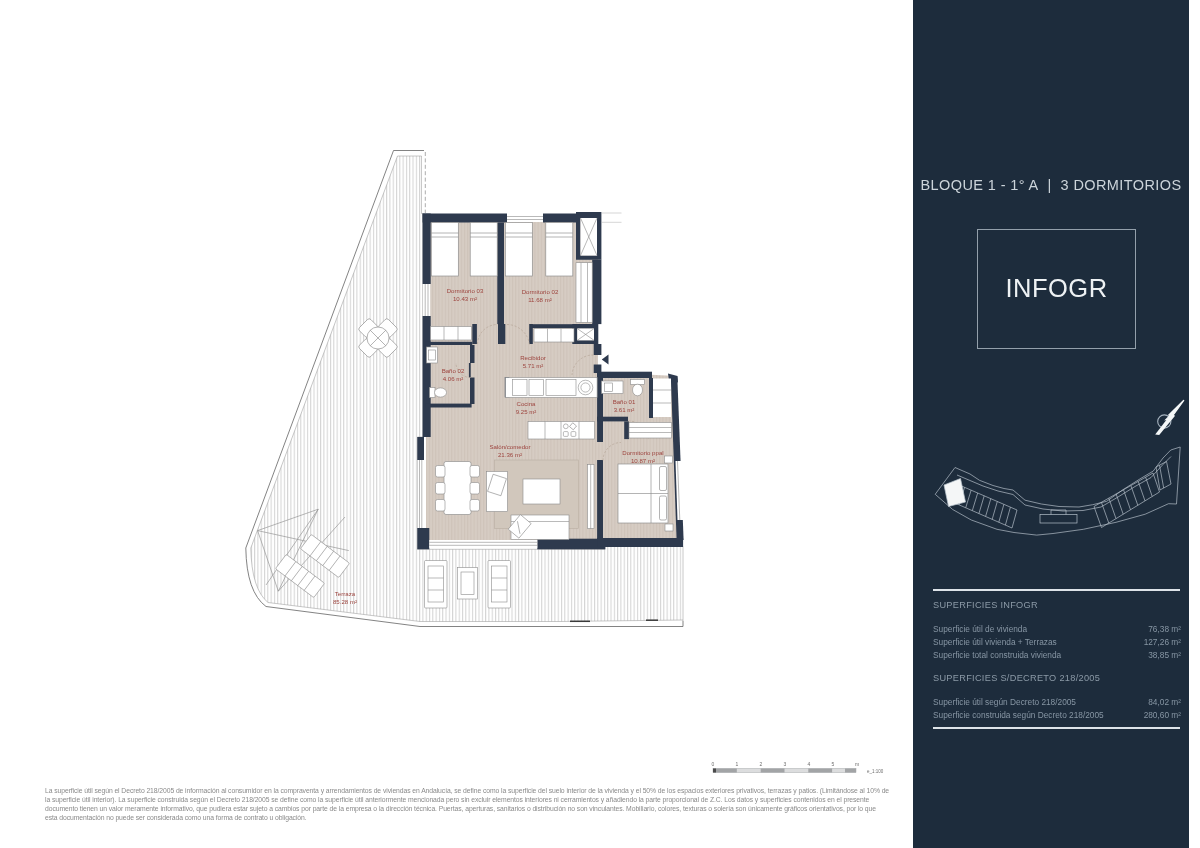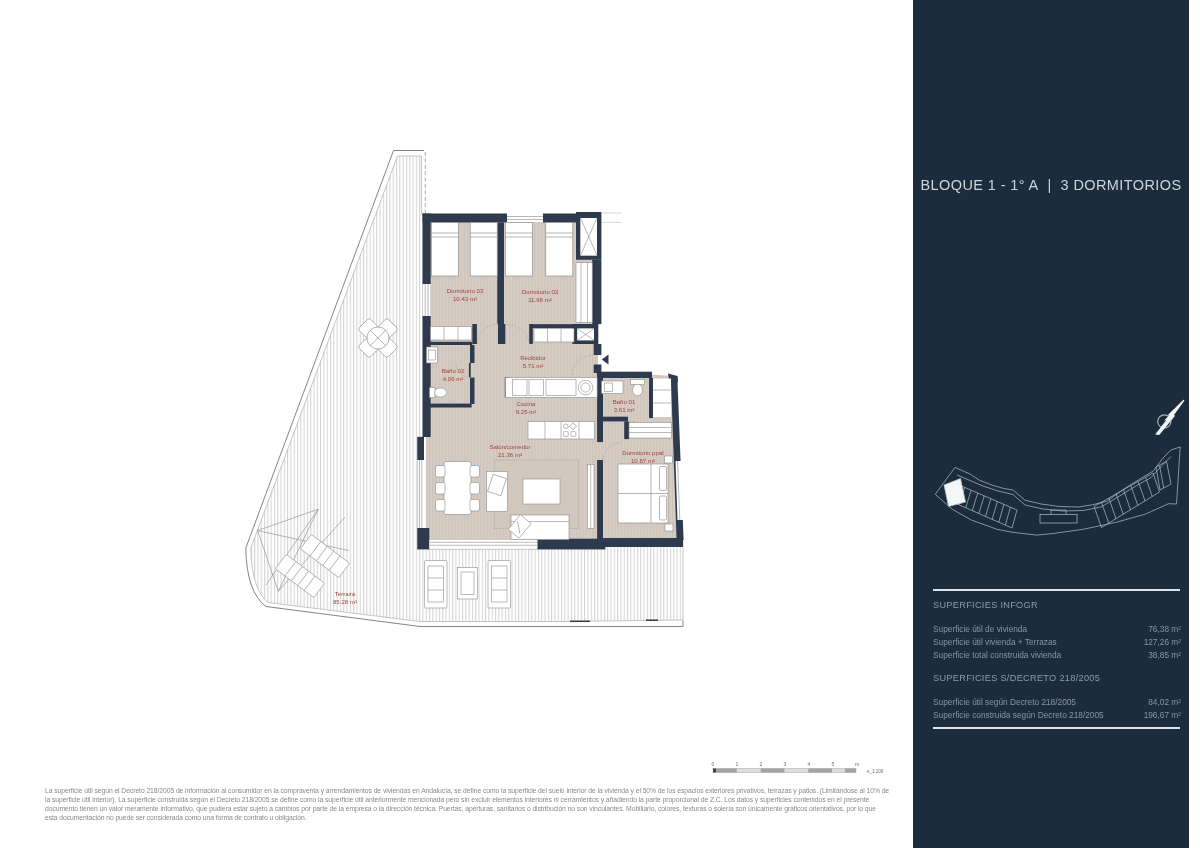--- a/index.html
+++ b/index.html
@@ -395,20 +395,23 @@
 
   <text x="345" y="596">Terraza</text>
       <text x="345" y="604">85.28 m²</text>
 </g>
 </svg>
 
 <div id="side">
 
   <div class="sbar-title">BLOQUE 1 - 1° A&nbsp; | &nbsp;3 DORMITORIOS</div>
 
+  <div id="logobox">
+      <span>INFOGR</span>
+    </div>
 
   <svg width="287" height="848" style="position:absolute;left:0;top:0" viewBox="0 0 287 848">
     <g>
     <circle cx="251.3" cy="421.5" r="6.6" fill="none" stroke="#a8b5c1" stroke-width="1.1"></circle>
     <polygon points="242.2,434.6 258.3,413.5 262.1,415.7 246.2,434.9" fill="#f4f7f8"></polygon>
     <polygon points="251.2,420.6 270.9,400.2 256.5,417.1 253.8,419.9" fill="#f4f7f8"></polygon>
     <polygon points="255.9,415.0 270.9,400.2 261.0,413.9 258.0,416.9" fill="#f4f7f8" stroke="#f4f7f8" stroke-width="1.4"></polygon>
     </g>
 
     <g fill="none" stroke="#b4bfc9" stroke-width="0.7">
@@ -447,21 +450,21 @@
 
   <div class="sechead" style="top:600px">SUPERFICIES INFOGR</div>
 
   <div class="row" style="top:624px">Superficie útil de vivienda<b>76,38 m²</b></div>
   <div class="row" style="top:637px">Superficie útil vivienda + Terrazas<b>127,26 m²</b></div>
   <div class="row" style="top:650px">Superficie total construida vivienda<b>38,85 m²</b></div>
 
   <div class="sechead" style="top:673px">SUPERFICIES S/DECRETO 218/2005</div>
 
   <div class="row" style="top:697px">Superficie útil según Decreto 218/2005<b>84,02 m²</b></div>
-  <div class="row" style="top:710px">Superficie construida según Decreto 218/2005<b>196,67 m²</b></div>
+  <div class="row" style="top:710px">Superficie construida según Decreto 218/2005<b>280,60 m²</b></div>
 
   <div class="hr" style="top:727px"></div>
 </div>
 
 <svg width="200" height="30" viewBox="0 0 200 30" style="position:absolute;left:705px;top:755px">
   <g font-size="5" fill="#6e6e6e" text-anchor="middle">
     <text x="8" y="11">0</text>
       <text x="32" y="11">1</text>
       <text x="56" y="11">2</text>
     <text x="80" y="11">3</text>

